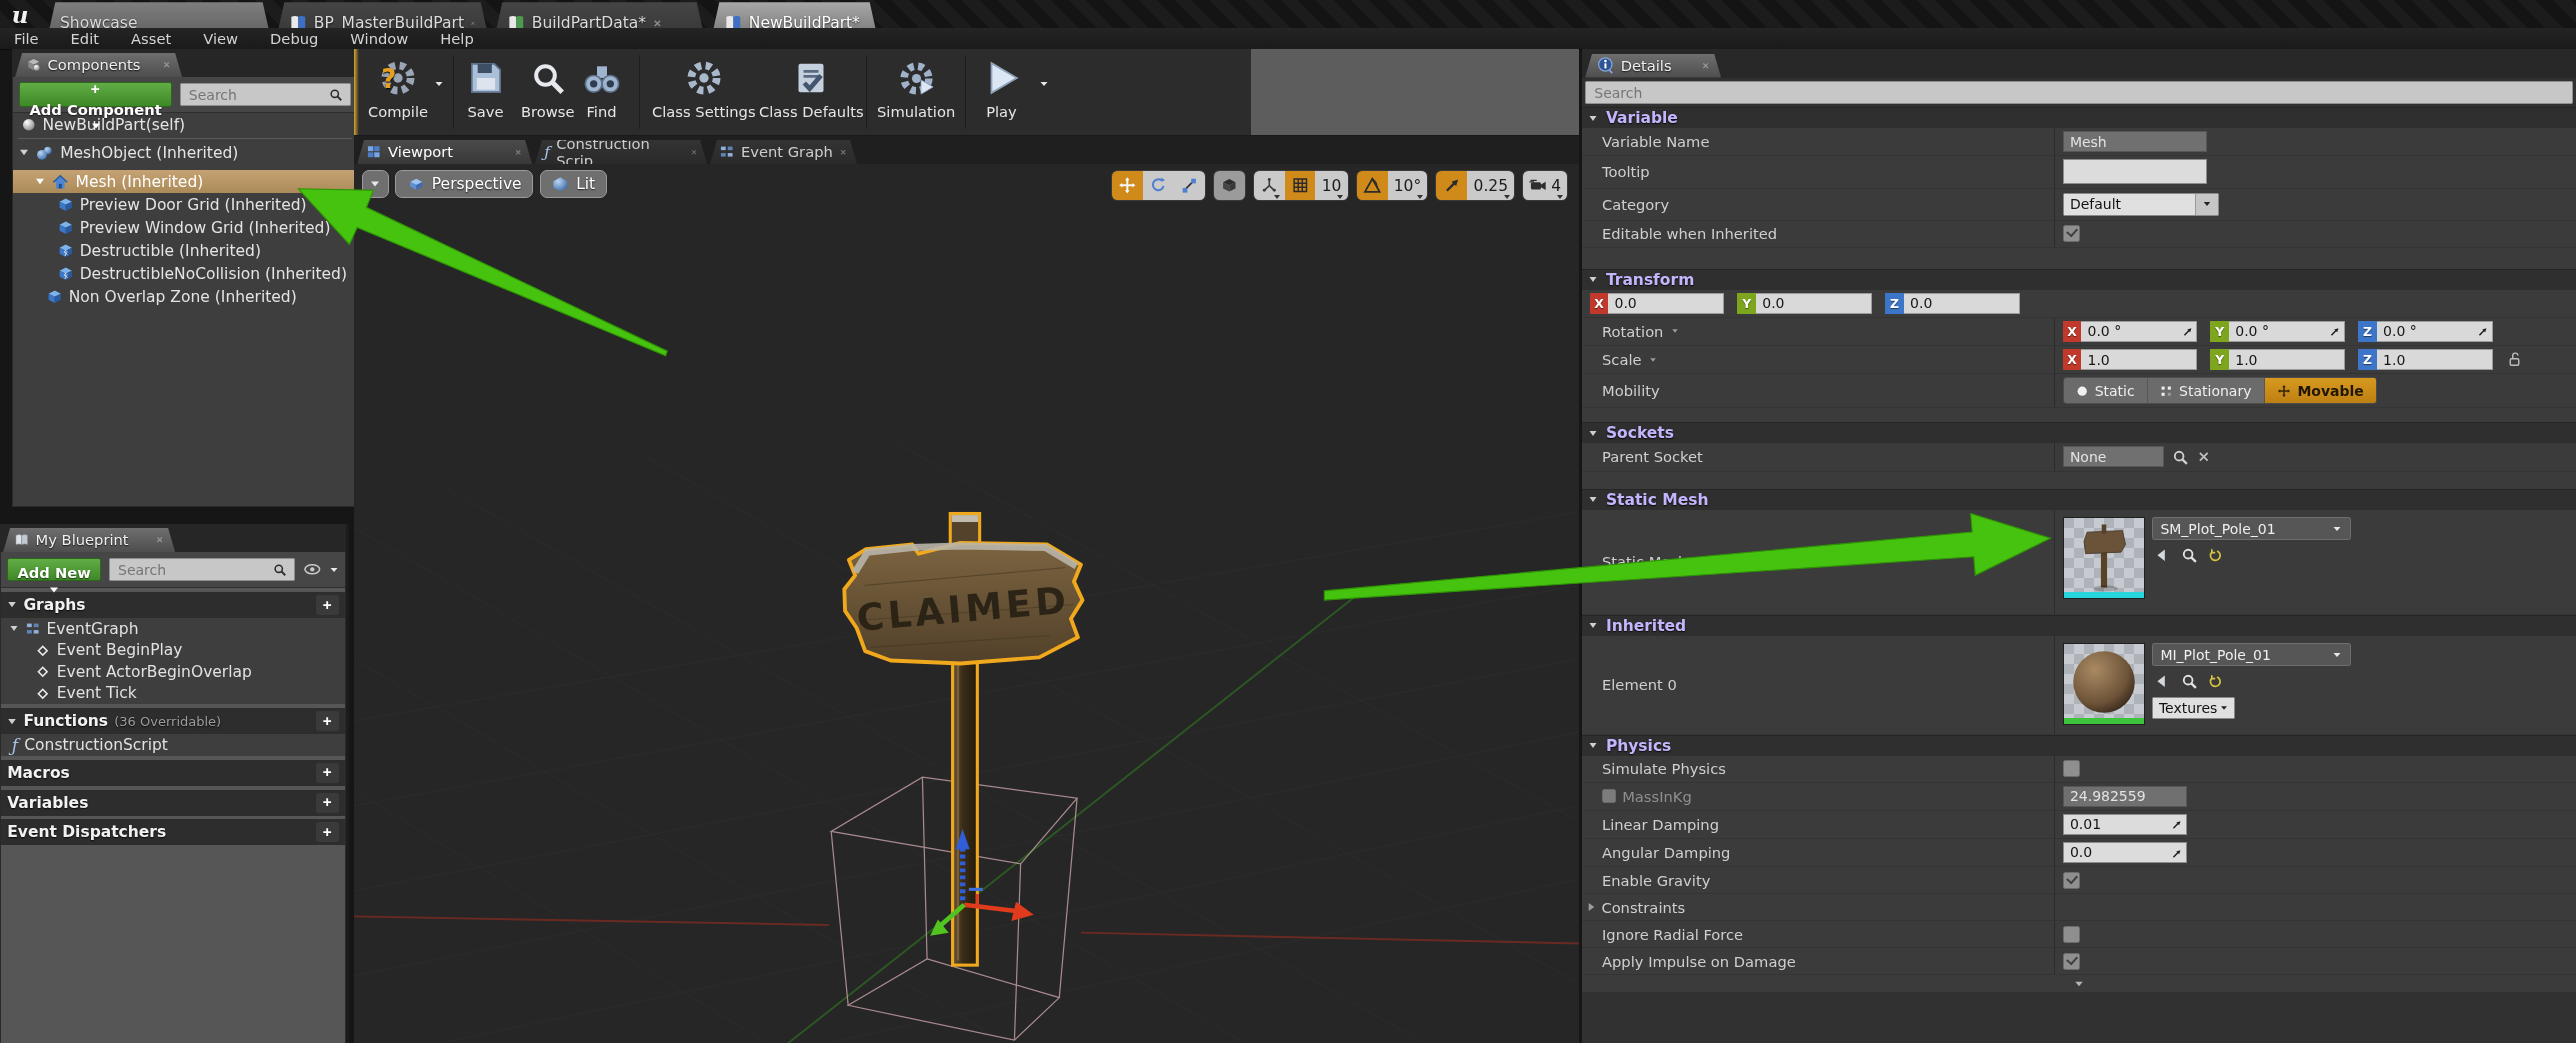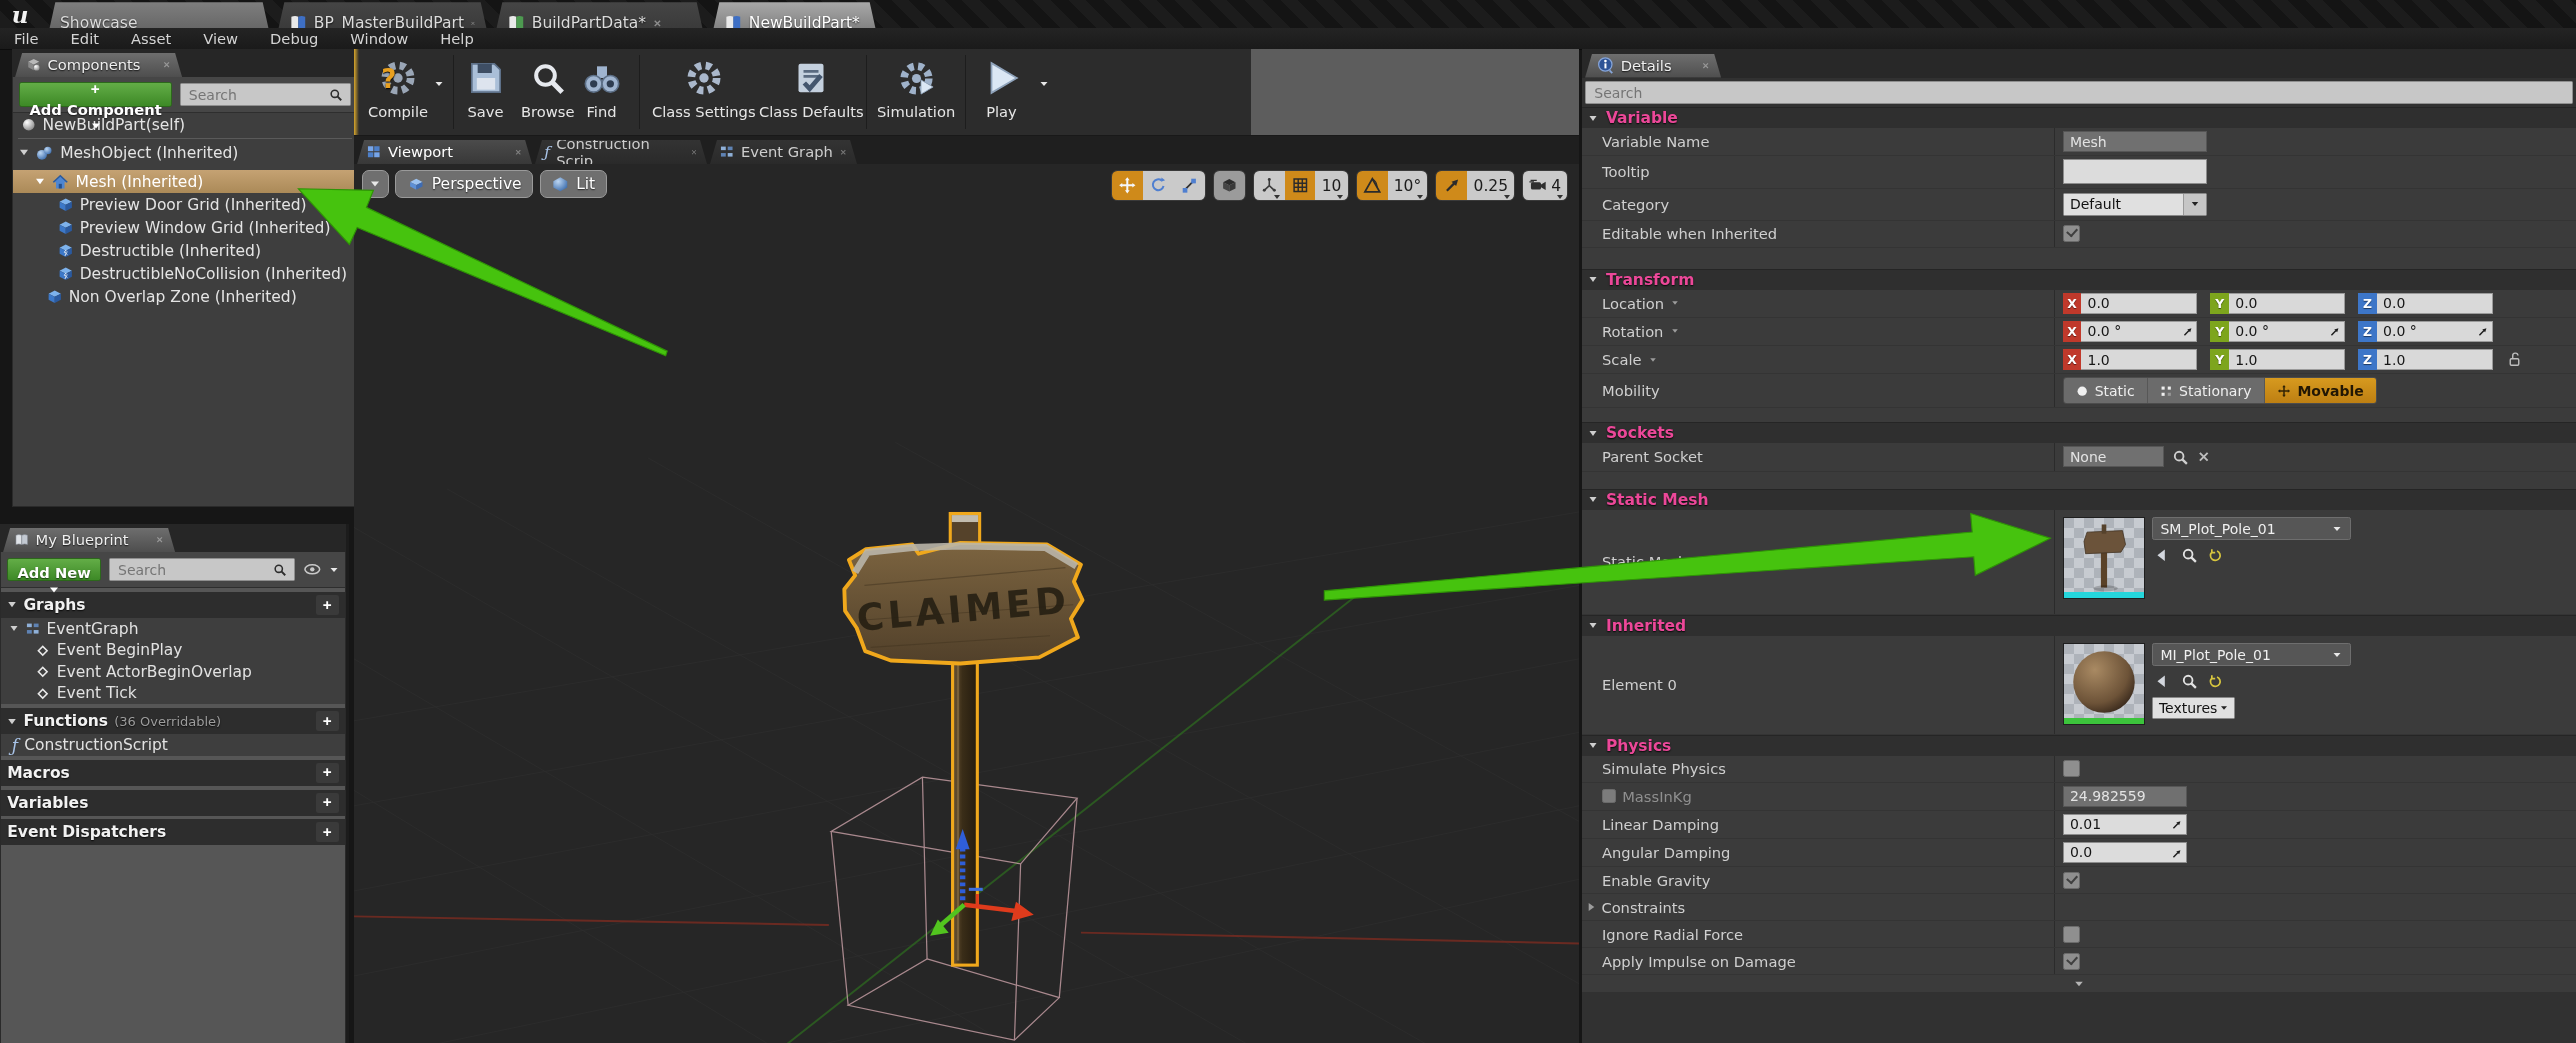--- a/index.html
+++ b/index.html
@@ -108,21 +108,21 @@
     background:#cacaca;color:#1c1c1c;font-size:15.5px;padding:0 6.2px;position:relative;}
   .chip.orange{background:#cf8a1a;}
   .chip .mini-caret{position:absolute;bottom:1.5px;right:4.6px;width:0;height:0;
     border-left:3.9px solid transparent;border-right:3.9px solid transparent;border-top:4.6px solid #333;}
 
   
   #details-panel{left:1582px;top:49px;width:994px;height:994px;background:#383838;}
   #details-body{position:absolute;top:29px;left:0;right:0;bottom:0;background:#313131;overflow:hidden;}
   #details-search{margin:3.1px;height:23px;}
   .cat-header{display:flex;align-items:center;gap:7.7px;height:21px;background:#2f2f2f;padding:0 6.2px;
-    border-top:1.5px solid #252525;color:#ec4899;font-size:15.5px;font-weight:bold;
+    border-top:1.5px solid #252525;color:#c4b5fd;font-size:15.5px;font-weight:bold;
     text-shadow:0 0.8px 1.5px rgba(0,0,0,.85);}
   .drow{display:flex;align-items:stretch;min-height:27px;background:#3b3b3b;border-bottom:0.8px solid #343434;}
   .dlabel{flex:0 0 473px;display:flex;align-items:center;gap:6.2px;padding-left:20px;color:#cfcfcf;
     font-size:14.7px;border-right:0.8px solid #2b2b2b;position:relative;}
   .dvalue{flex:1;display:flex;align-items:center;gap:7px;padding:3.1px 7.7px;}
   .dpad{height:21px;background:#3b3b3b;}
   .input-dark{height:21px;background:#707070;border:0.8px solid #565656;color:#e3e3e3;font-size:14px;
     padding:0 6.2px;display:flex;align-items:center;}
   .input-light{height:21px;background:#dcdcdc;border:0.8px solid #8c8c8c;color:#141414;font-size:14px;
     padding:0 6.2px;display:flex;align-items:center;position:relative;}
@@ -902,21 +902,21 @@
           <div class="input-light" style="width:144px;height:25px">
             <input class="raw" value="" style="">
           </div>
         </div>
       </div>
       <div class="drow" style="min-height:32px">
         <div class="dlabel">
             <span>Category</span>
           </div>
         <div class="dvalue">
-          <div class="combo-light" style="width:144px">
+          <div class="combo-light" style="width:156px">
             <span style="flex:1;padding-left:6.2px">Default</span>
             <div class="cd">
                 <span class="caret dark" style="transform:scale(.65)"></span>
               </div>
           </div>
         </div>
       </div>
       <div class="drow">
         <div class="dlabel">
             <span>Editable when Inherited</span>
@@ -925,24 +925,20 @@
             <div class="checkbox checked"></div>
           </div>
       </div>
       <div class="dpad"></div>
 
       <div class="cat-header">
         <span class="tri-exp" style="transform:scale(.7)"></span>
         <span>Transform</span>
       </div>
       <div class="drow">
-        <div class="dlabel">
-          <span>Location</span>
-          <span class="caret" style="transform:scale(.55);border-top-color:#9d9d9d"></span>
-        </div>
         <div class="dvalue">
           <div class="axisfield">
             <div class="axistab" style="background:#c0392b">X</div>
             <div class="axisinput">
                 <span>0.0</span>
               </div>
           </div>
           <div class="axisfield">
             <div class="axistab" style="background:#7da51d">Y</div>
             <div class="axisinput">

